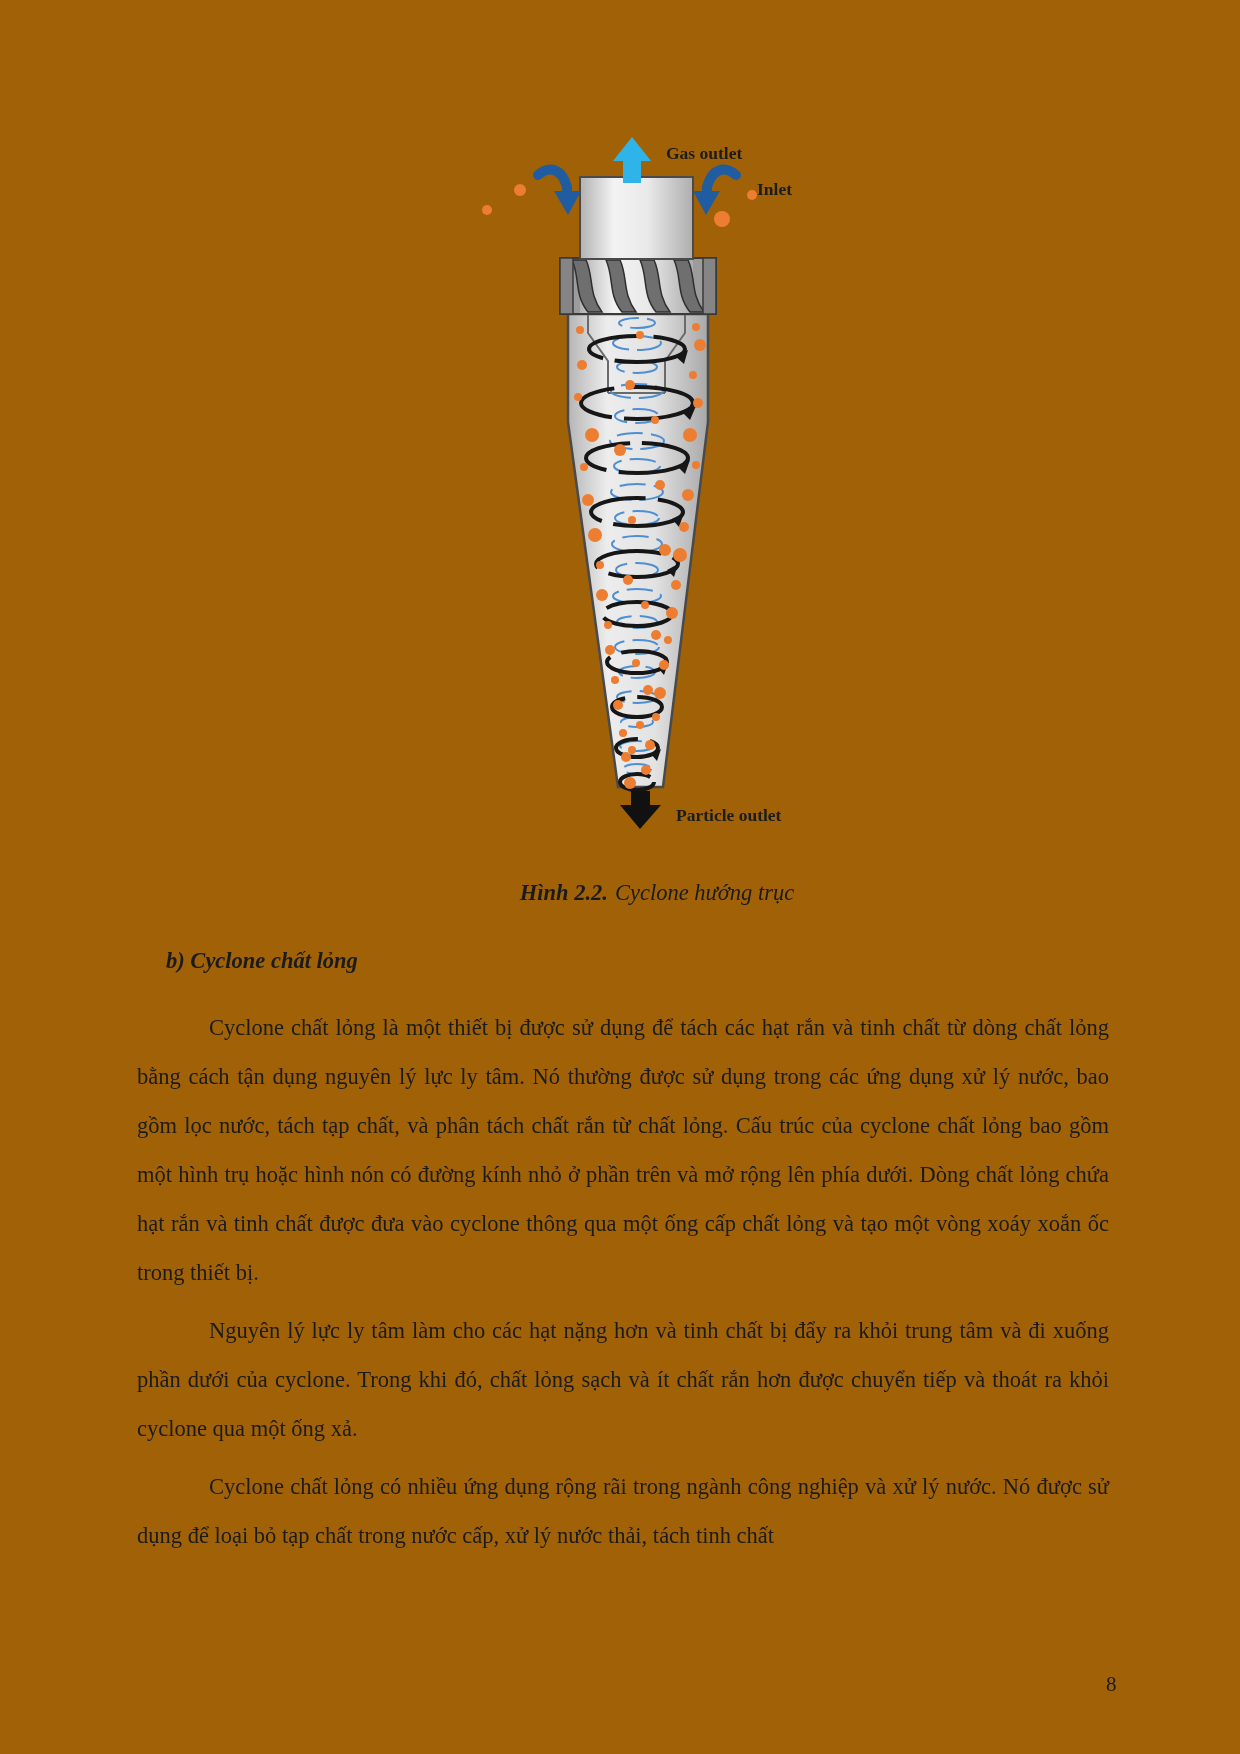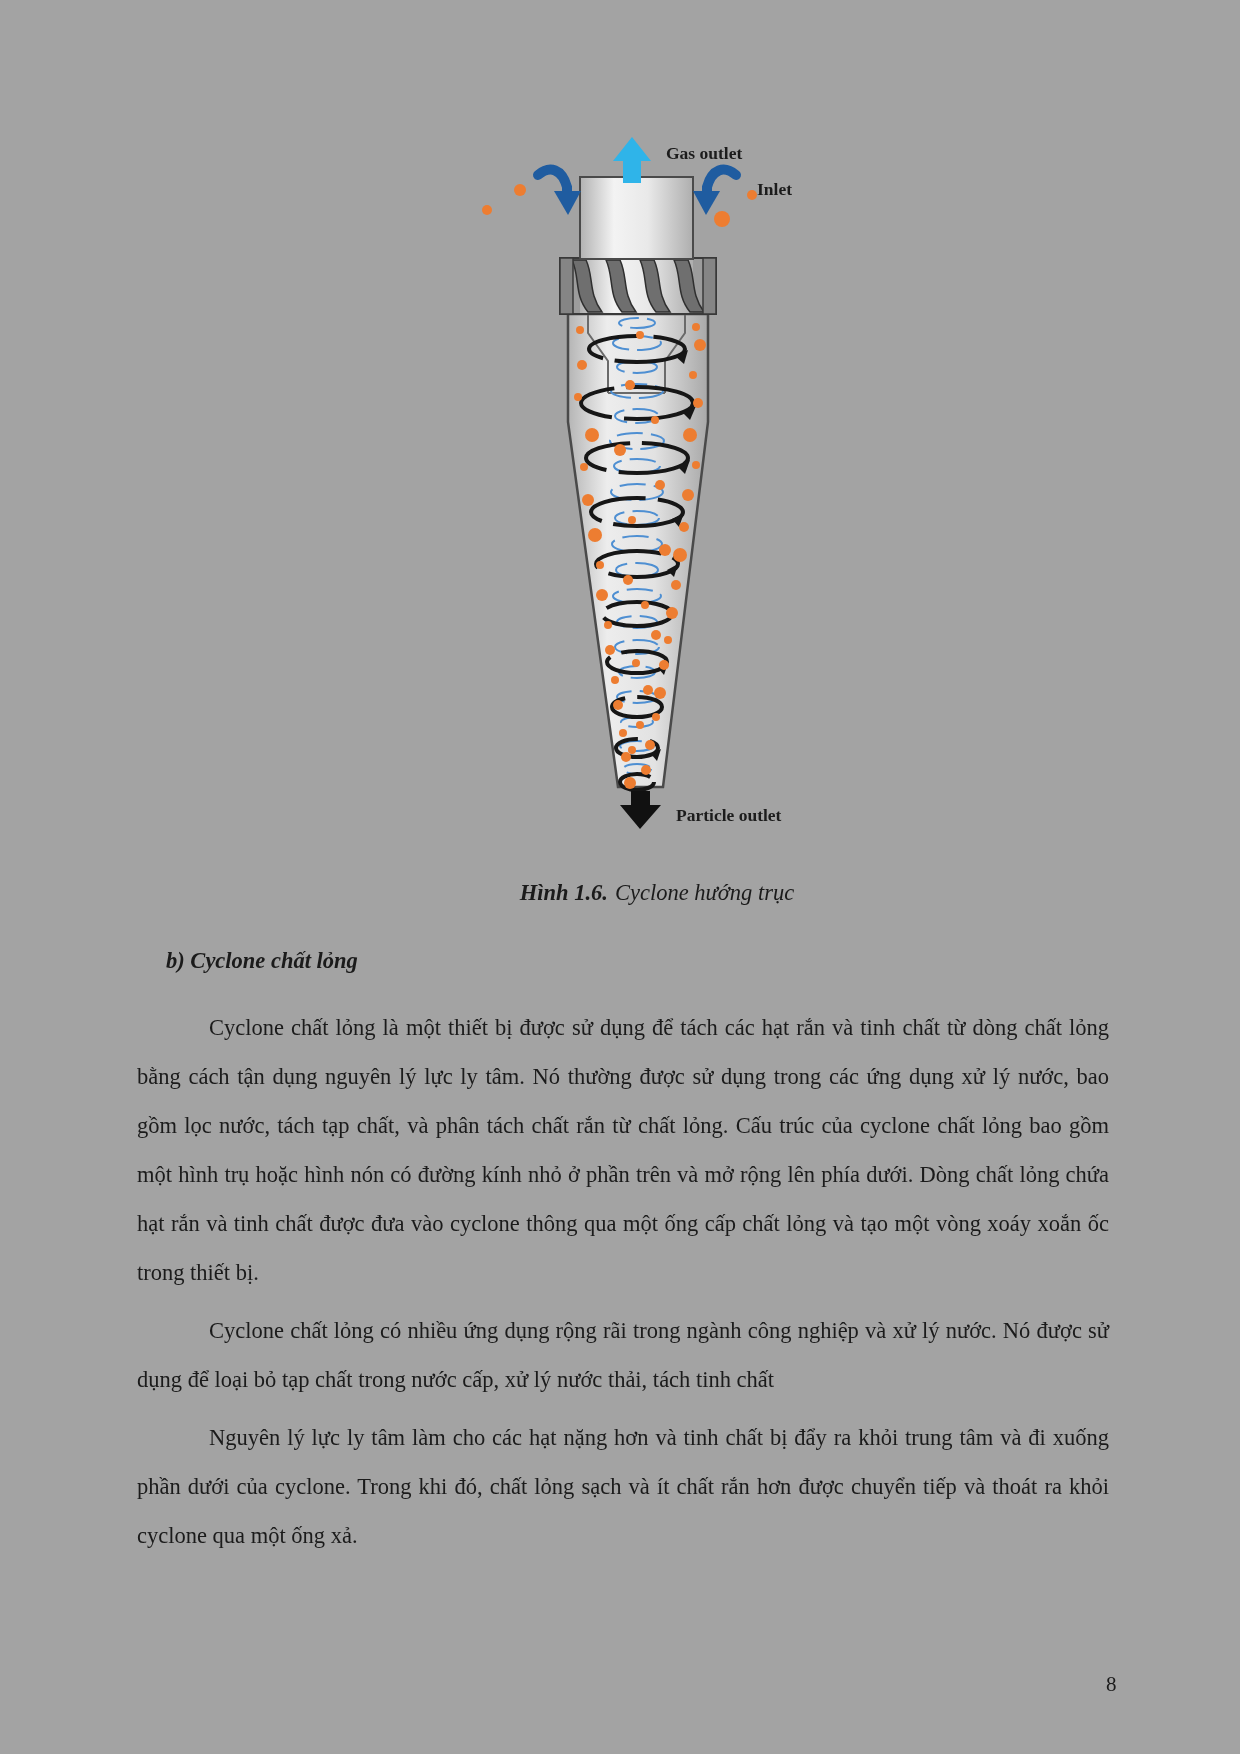--- a/index.html
+++ b/index.html
@@ -1,17 +1,17 @@
 <!DOCTYPE html>
 <html><head>
 <meta charset="utf-8">
 <style>
   html,body{margin:0;padding:0;background:#ffffff;}
   .page{
-    position:relative;width:1240px;height:1754px;background:#a3a3a3;overflow:hidden;
+    position:relative;width:1240px;height:1754px;background:#a16207;overflow:hidden;
     font-family:"Liberation Serif","DejaVu Serif",serif;color:#1b1b1b;
   }
   .figure-wrap{position:absolute;left:460px;top:135px;width:360px;height:700px;}
   .figure-wrap svg{display:block;width:360px;height:700px;}
   .fig-label{font-family:"Liberation Serif","DejaVu Serif",serif;font-weight:bold;font-size:17.5px;fill:#1c1c1c;}
   .caption{
     position:absolute;left:133px;top:878px;width:976px;
     text-align:center;text-indent:72px;font-size:22.5px;line-height:30px;
   }
   .cap-label{font-weight:bold;font-style:italic;margin-right:7px;}
@@ -182,26 +182,26 @@
 
       <polygon points="171,656 190,656 190,670 201,670 180,694 160,670 171,670" fill="#111111"></polygon>
 
       <text class="fig-label" x="206" y="24">Gas outlet</text>
       <text class="fig-label" x="297" y="60">Inlet</text>
       <text class="fig-label" x="216" y="686">Particle outlet</text>
     </svg>
   </div>
 
   <div class="caption">
-    <span class="cap-label">Hình 1.6.</span><span class="cap-text">Cyclone hướng trục</span>
+    <span class="cap-label">Hình 2.2.</span><span class="cap-text">Cyclone hướng trục</span>
   </div>
 
   <div class="section-heading">b) Cyclone chất lỏng</div>
 
   <div class="body-text">
     <p>Cyclone chất lỏng là một thiết bị được sử dụng để tách các hạt rắn và tinh chất từ dòng chất lỏng bằng cách tận dụng nguyên lý lực ly tâm. Nó thường được sử dụng trong các ứng dụng xử lý nước, bao gồm lọc nước, tách tạp chất, và phân tách chất rắn từ chất lỏng. Cấu trúc của cyclone chất lỏng bao gồm một hình trụ hoặc hình nón có đường kính nhỏ ở phần trên và mở rộng lên phía dưới. Dòng chất lỏng chứa hạt rắn và tinh chất được đưa vào cyclone thông qua một ống cấp chất lỏng và tạo một vòng xoáy xoắn ốc trong thiết bị.</p>
+    <p>Nguyên lý lực ly tâm làm cho các hạt nặng hơn và tinh chất bị đẩy ra khỏi trung tâm và đi xuống phần dưới của cyclone. Trong khi đó, chất lỏng sạch và ít chất rắn hơn được chuyển tiếp và thoát ra khỏi cyclone qua một ống xả.</p>
     <p>Cyclone chất lỏng có nhiều ứng dụng rộng rãi trong ngành công nghiệp và xử lý nước. Nó được sử dụng để loại bỏ tạp chất trong nước cấp, xử lý nước thải, tách tinh chất</p>
-    <p>Nguyên lý lực ly tâm làm cho các hạt nặng hơn và tinh chất bị đẩy ra khỏi trung tâm và đi xuống phần dưới của cyclone. Trong khi đó, chất lỏng sạch và ít chất rắn hơn được chuyển tiếp và thoát ra khỏi cyclone qua một ống xả.</p>
   </div>
 
   <div class="page-number">8</div>
 
 </div>
 
 </body></html>

